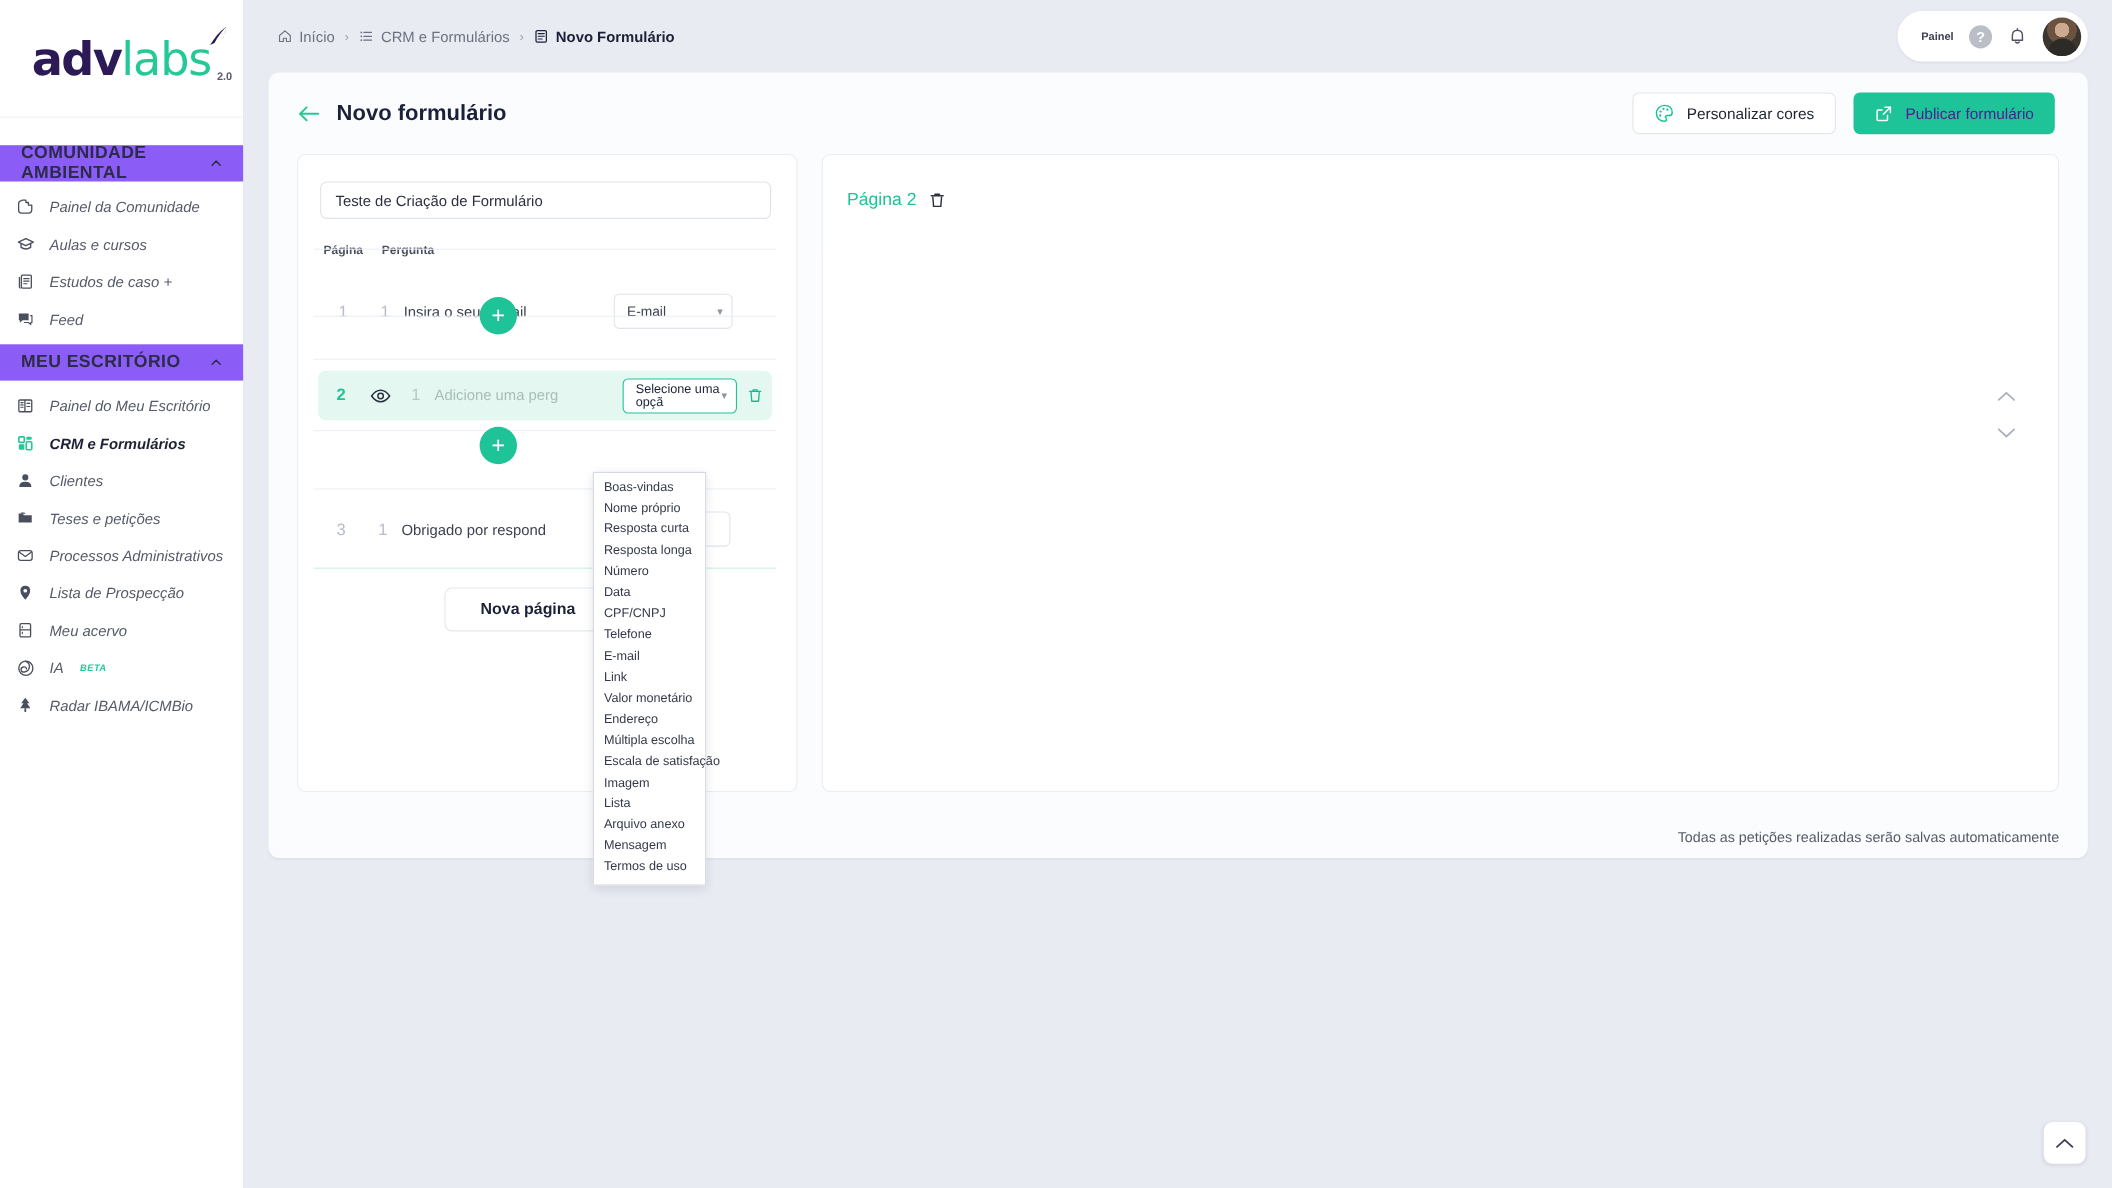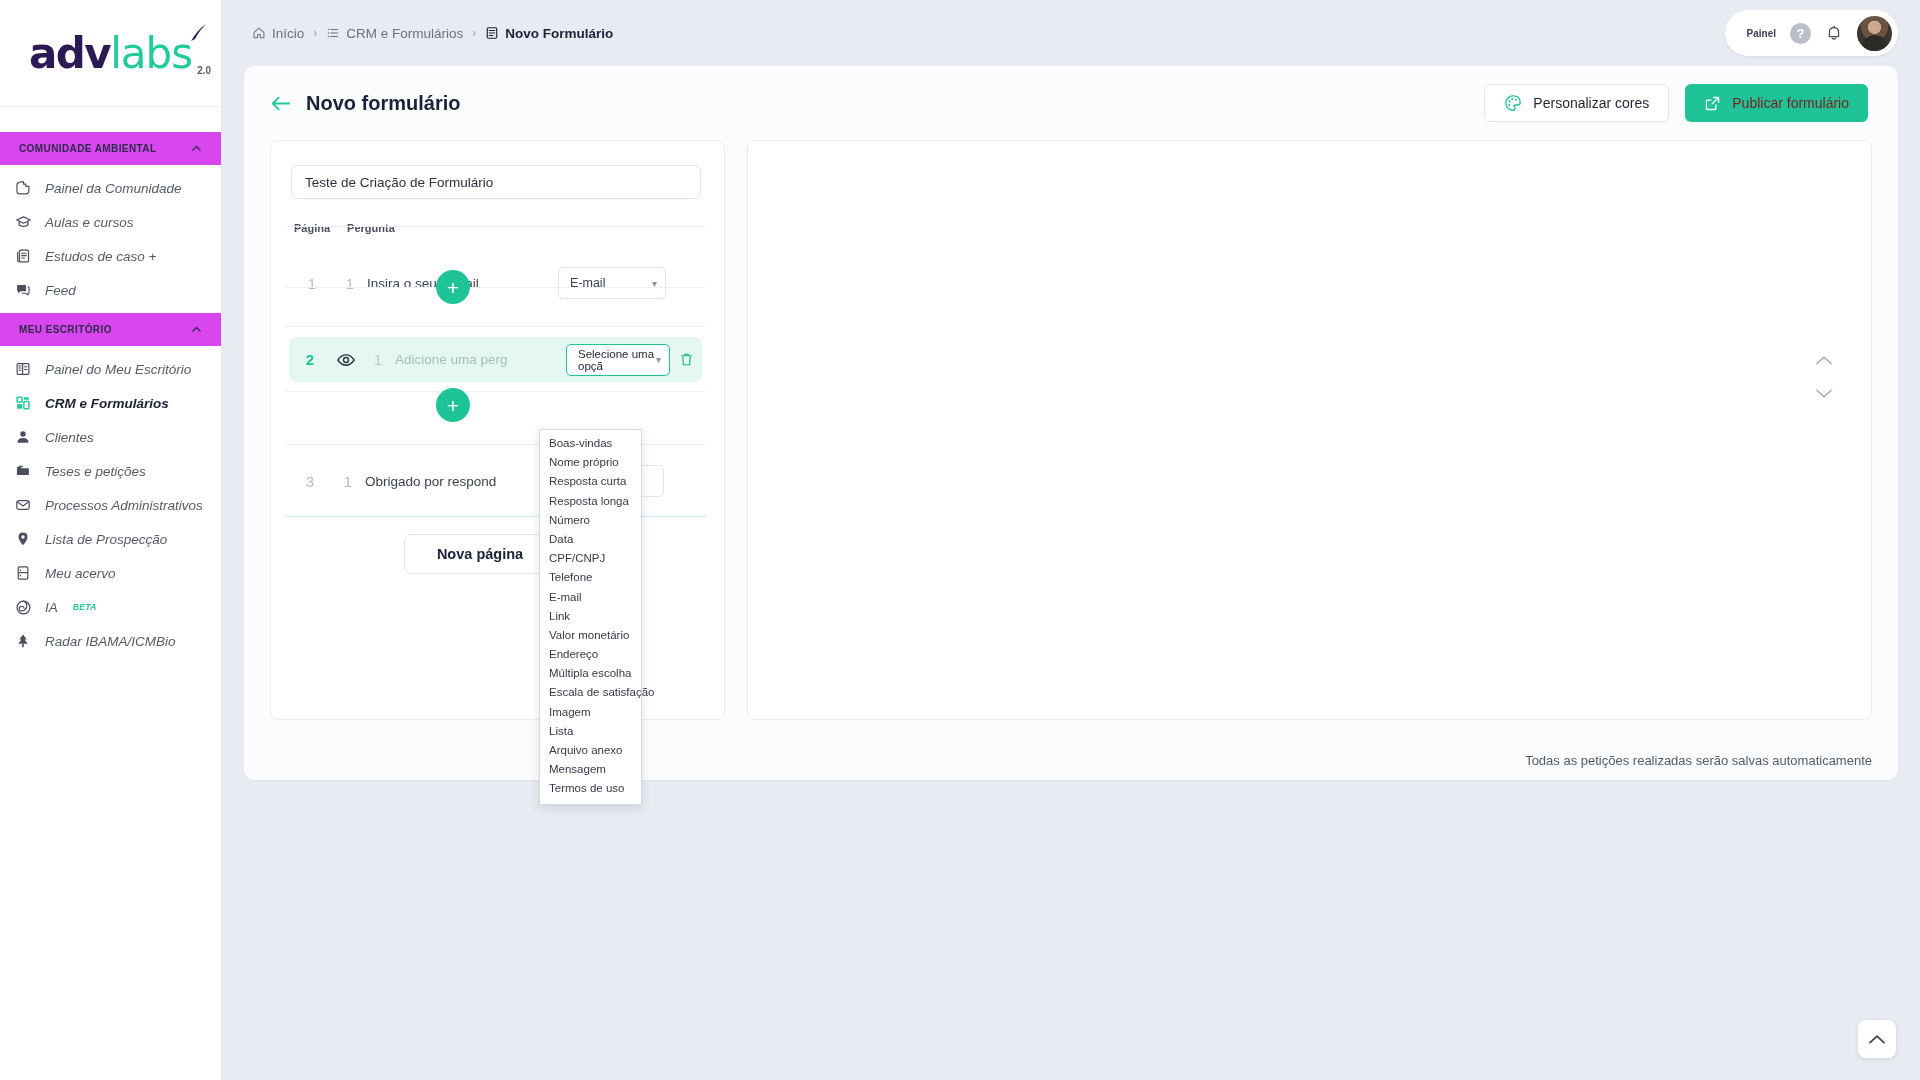--- a/index.html
+++ b/index.html
@@ -24,22 +24,22 @@
   }
   .logo { position: relative; display: flex; align-items: flex-end; }
   .logo-adv { font-size: 42px; font-weight: bold; color: #2b1a55; letter-spacing: -1.5px; font-family: "DejaVu Sans", sans-serif;}
   .logo-labs { font-size: 42px; font-weight: normal; color: #23c997; letter-spacing: -1px; font-family: "DejaVu Sans", sans-serif;}
   .logo-mark { position: absolute; right: -16px; top: -6px; color: #2b1a55; }
   .logo-ver { position: absolute; right: -19px; bottom: 2px; font-size: 10px; color: #5a5a72; font-weight: bold;}
 
   .nav-spacer { height: 25px; }
   .nav-group-head {
     height: 33px; display: flex; align-items: center; justify-content: space-between;
-    padding: 0 18px 0 19px; background: #d946ef;
-    font-size: 10px; font-weight: bold; color: #2b2b4a; letter-spacing: .4px;
+    padding: 0 18px 0 19px; background: #8b5cf6;
+    font-size: 16px; font-weight: bold; color: #2b2b4a; letter-spacing: .4px;
   }
   .nav-group-head .chev { color: #2b2b4a; display: flex; }
   .nav-list { padding: 6px 0 0 0; }
   .nav-item {
     display: flex; align-items: center; gap: 12px;
     height: 34px; padding: 0 12px 0 13px; cursor: pointer;
     font-size: 13.5px; color: #555a68; font-style: italic;
   }
   .nav-item .ico { width: 20px; height: 20px; display: flex; align-items: center; justify-content: center; color: #4a4f5e; flex: 0 0 20px;}
   .nav-item.active { color: #1d2133; font-weight: bold; }
@@ -80,21 +80,21 @@
   .back-title { display: flex; align-items: center; gap: 14px; }
   .back-arrow { color: #23c997; display: flex; cursor: pointer; }
   .page-title { font-size: 20px; font-weight: bold; color: #1b2138; }
   .page-actions { margin-left: auto; display: flex; align-items: center; gap: 16px; }
   .btn {
     height: 38px; border-radius: 6px; display: flex; align-items: center; gap: 11px;
     padding: 0 19px; font-size: 14px; cursor: pointer; border: none;
     font-family: "Liberation Sans", sans-serif;
   }
   .btn-outline { background: #fff; color: #1f2433; border: 1px solid #e1e5ec; font-weight: normal;}
-  .btn-primary { background: #1ec397; color: #7f1d1d; font-weight: normal; }
+  .btn-primary { background: #1ec397; color: #4c1d95; font-weight: normal; }
 
   .builder-area { display: flex; gap: 22px; padding: 0 26px; }
 
   
   .left-panel {
     width: 455px; flex: 0 0 455px; background: #fff; border-radius: 8px;
     border: 1px solid #e9ecf2; height: 580px; position: relative; overflow: hidden;
   }
   .lp-inner { padding: 24px 20px 0 20px; position: relative; height: 100%; }
   .title-input {
@@ -483,20 +483,30 @@
                 <span>F</span>
               </span>
             </div>
             <div class="rowline" style="top:375px;left:14px;right:18px;border-top:1px solid #cdeee3;"></div>
 
             <div class="nova-pagina" style="bottom:145px;">Nova página</div>
           </div>
         </div>
 
         <div class="right-panel">
+          <div class="rp-head">
+            <span class="rp-title">Página 2</span>
+            <span class="rp-trash">
+              <svg width="16" height="16" viewBox="0 0 16 16">
+                  <path d="M2.6 4 H13.4" stroke="#2b3040" stroke-width="1.3" stroke-linecap="round"></path>
+                  <path d="M6 4 V2.6 H10 V4" fill="none" stroke="#2b3040" stroke-width="1.3" stroke-linejoin="round"></path>
+                  <path d="M4 4.6 L4.7 13.6 H11.3 L12 4.6" fill="none" stroke="#2b3040" stroke-width="1.3" stroke-linejoin="round"></path>
+                </svg>
+            </span>
+          </div>
           <div class="rp-arrows">
             <span>
               <svg width="18" height="11" viewBox="0 0 18 11">
                   <path d="M2 8.6 L9 2.2 L16 8.6" fill="none" stroke="#a9b0bd" stroke-width="1.6" stroke-linecap="round" stroke-linejoin="round"></path>
                 </svg>
             </span>
             <span>
               <svg width="18" height="11" viewBox="0 0 18 11">
                   <path d="M2 2.4 L9 8.8 L16 2.4" fill="none" stroke="#a9b0bd" stroke-width="1.6" stroke-linecap="round" stroke-linejoin="round"></path>
                 </svg>

